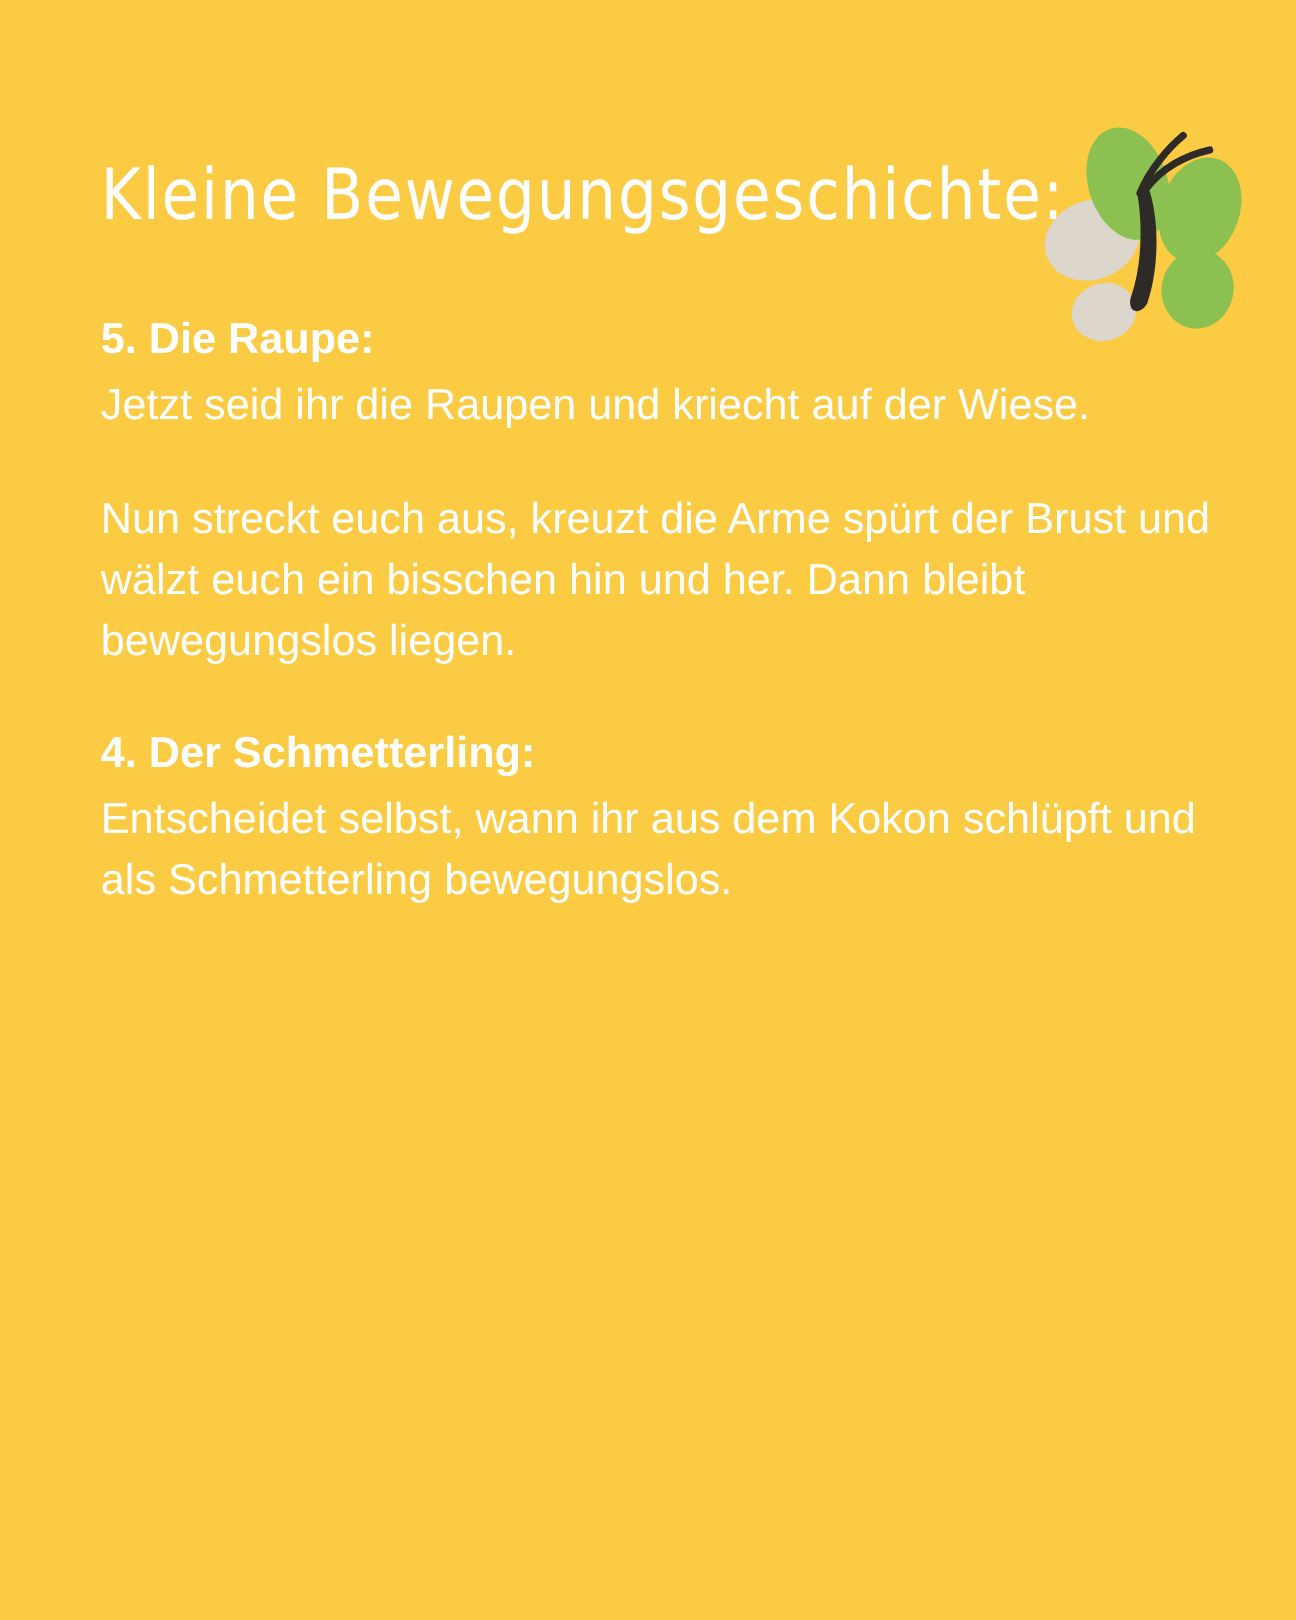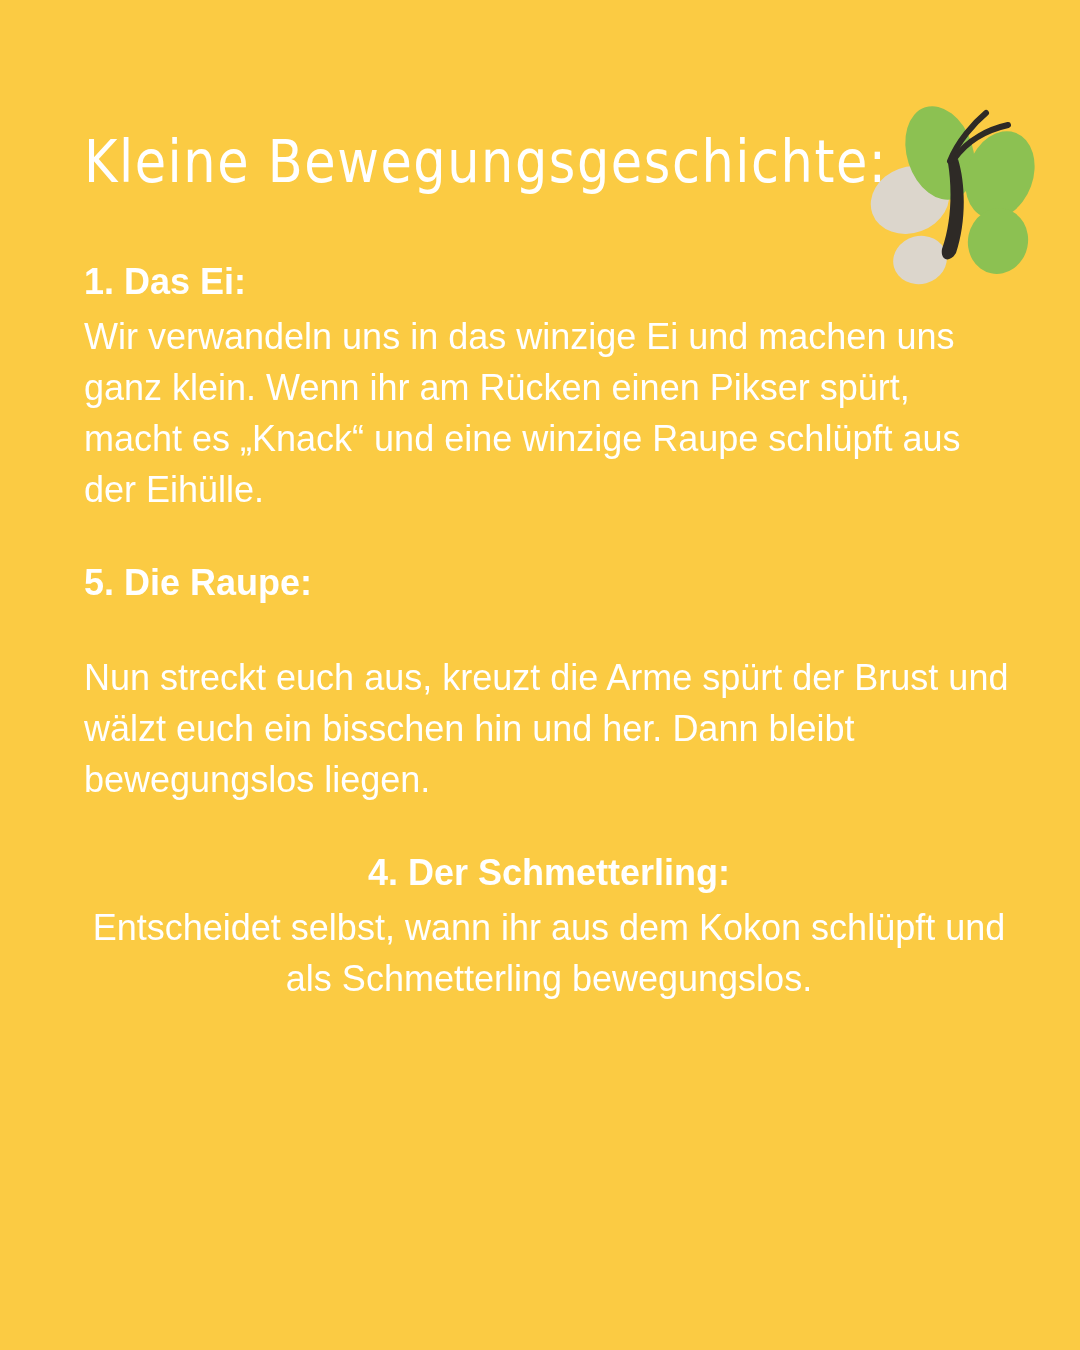--- a/index.html
+++ b/index.html
@@ -44,21 +44,20 @@
     position: absolute;
     left: 84px;
     top: 258px;
     width: 930px;
   }
   .section {
     margin-bottom: 44px;
   }
   .section:last-child {
     margin-bottom: 0;
-    text-align: center;
   }
   .sec-heading {
     font-size: 36px;
     font-weight: bold;
     color: #FFFFFF;
     line-height: 1.35;
     margin: 0 0 4px 0;
   }
   .sec-body {
     font-size: 36px;
@@ -89,27 +88,24 @@
 
       <path d="M96 64 C 104 90, 104 128, 94 158 C 88 168, 78 166, 80 154 C 90 126, 90 92, 86 68 Z" fill="#2E2A26"></path>
 
       <path d="M92 64 C 106 44, 128 34, 146 30" stroke="#2E2A26" stroke-width="6" fill="none" stroke-linecap="round"></path>
       <path d="M88 66 C 96 46, 112 28, 124 18" stroke="#2E2A26" stroke-width="6" fill="none" stroke-linecap="round"></path>
     </svg>
   </div>
 
   <div class="content">
 
-    <div class="section">
-      <p class="sec-heading">1. Das Ei:</p>
-      <p class="sec-body">Wir verwandeln uns in das winzige Ei und machen uns ganz klein. Wenn ihr am Rücken einen Pikser spürt, macht es „Knack“ und eine winzige Raupe schlüpft aus der Eihülle.</p>
-    </div>
 
     <div class="section">
       <p class="sec-heading">5. Die Raupe:</p>
+      <p class="sec-body">Jetzt seid ihr die Raupen und kriecht auf der Wiese.</p>
     </div>
 
     <div class="section">
       <p class="sec-body">Nun streckt euch aus, kreuzt die Arme spürt der Brust und wälzt euch ein bisschen hin und her. Dann bleibt bewegungslos liegen.</p>
     </div>
 
     <div class="section">
       <p class="sec-heading">4. Der Schmetterling:</p>
       <p class="sec-body">Entscheidet selbst, wann ihr aus dem Kokon schlüpft und als Schmetterling bewegungslos.</p>
     </div>

